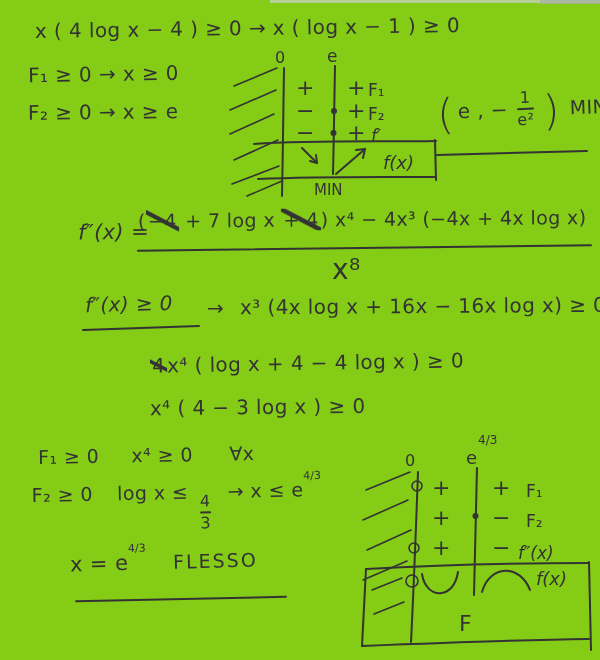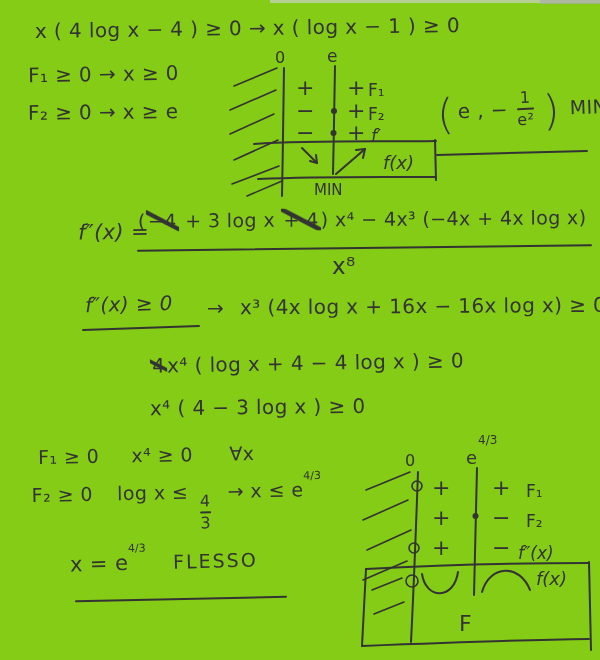--- a/index.html
+++ b/index.html
@@ -98,24 +98,24 @@
       <span class="fbar"></span>
       <span>e²</span>
     </span>
     <span class="bigparen">)</span>
     <span style="margin-left:6px;font-size:19px;">MIN</span>
   </div>
   <div class="uline" style="left:436px;top:152px;width:152px;transform:rotate(-1.5deg);"></div>
 
   <div class="hand flabel" style="left:78px;top:220px;font-size:21px;transform:rotate(-1deg);">f″(x) =</div>
   <div class="hand fnum" style="left:138px;top:208px;transform:rotate(-0.5deg);">
-    <span>(</span><span class="slash">−4</span><span> + 3 log x </span><span class="slash">+ 4</span><span>) x⁴ − 4x³ (−4x + 4x log x)</span>
+    <span>(</span><span class="slash">−4</span><span> + 7 log x </span><span class="slash">+ 4</span><span>) x⁴ − 4x³ (−4x + 4x log x)</span>
   </div>
   <div class="fbarline" style="left:137px;top:247px;width:455px;transform:rotate(-0.7deg);"></div>
-  <div class="hand" style="left:332px;top:253px;font-size:23px;">x⁸</div>
+  <div class="hand" style="left:332px;top:253px;font-size:28px;">x⁸</div>
 
   <div class="hand flabel" style="left:85px;top:292px;transform:rotate(-1.5deg);">f″(x) ≥ 0</div>
   <div class="uline" style="left:82px;top:327px;width:118px;transform:rotate(-2deg);"></div>
   <div class="hand" style="left:207px;top:296px;">→</div>
   <div class="hand" style="left:240px;top:294px;transform:rotate(-0.4deg);">x³ (4x log x + 16x − 16x log x) ≥ 0</div>
 
   <div class="hand" style="left:150px;top:351px;transform:rotate(-1deg);">
     <span class="slash">4</span><span>x⁴ ( log x + 4 − 4 log x ) ≥ 0</span>
   </div>
   <div class="hand" style="left:150px;top:395px;transform:rotate(-0.6deg);">x⁴ ( 4 − 3 log x ) ≥ 0</div>

